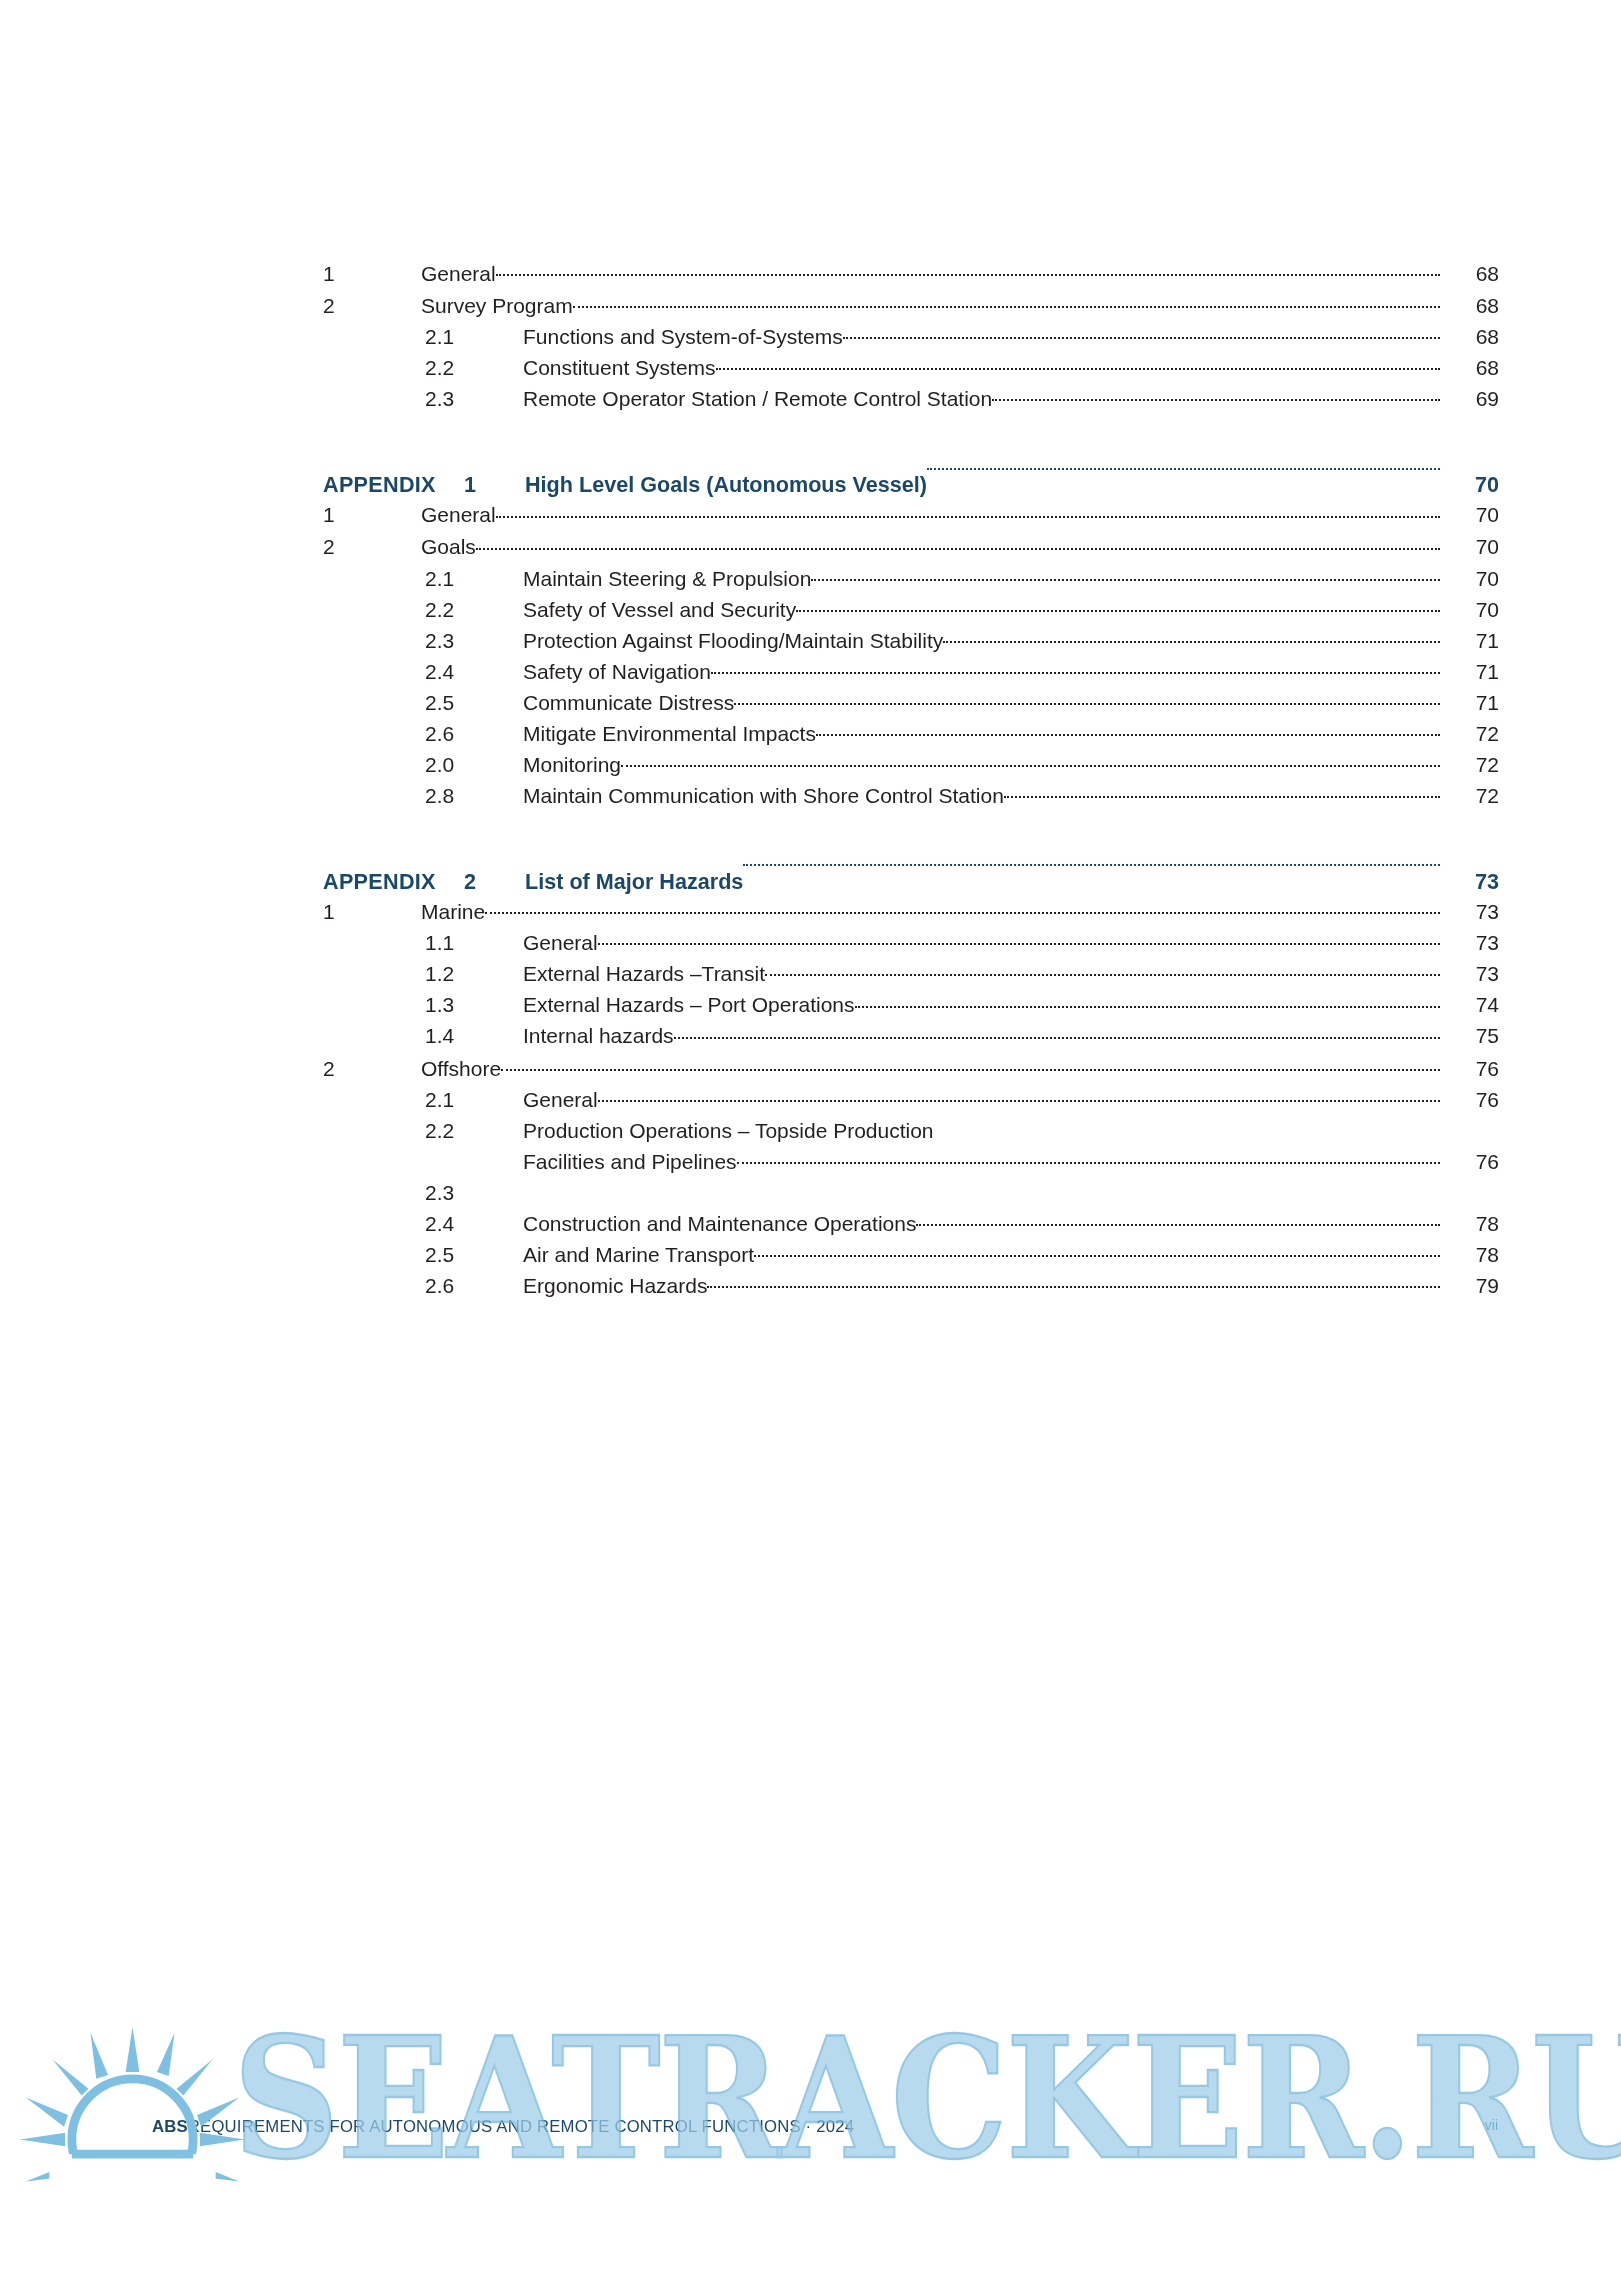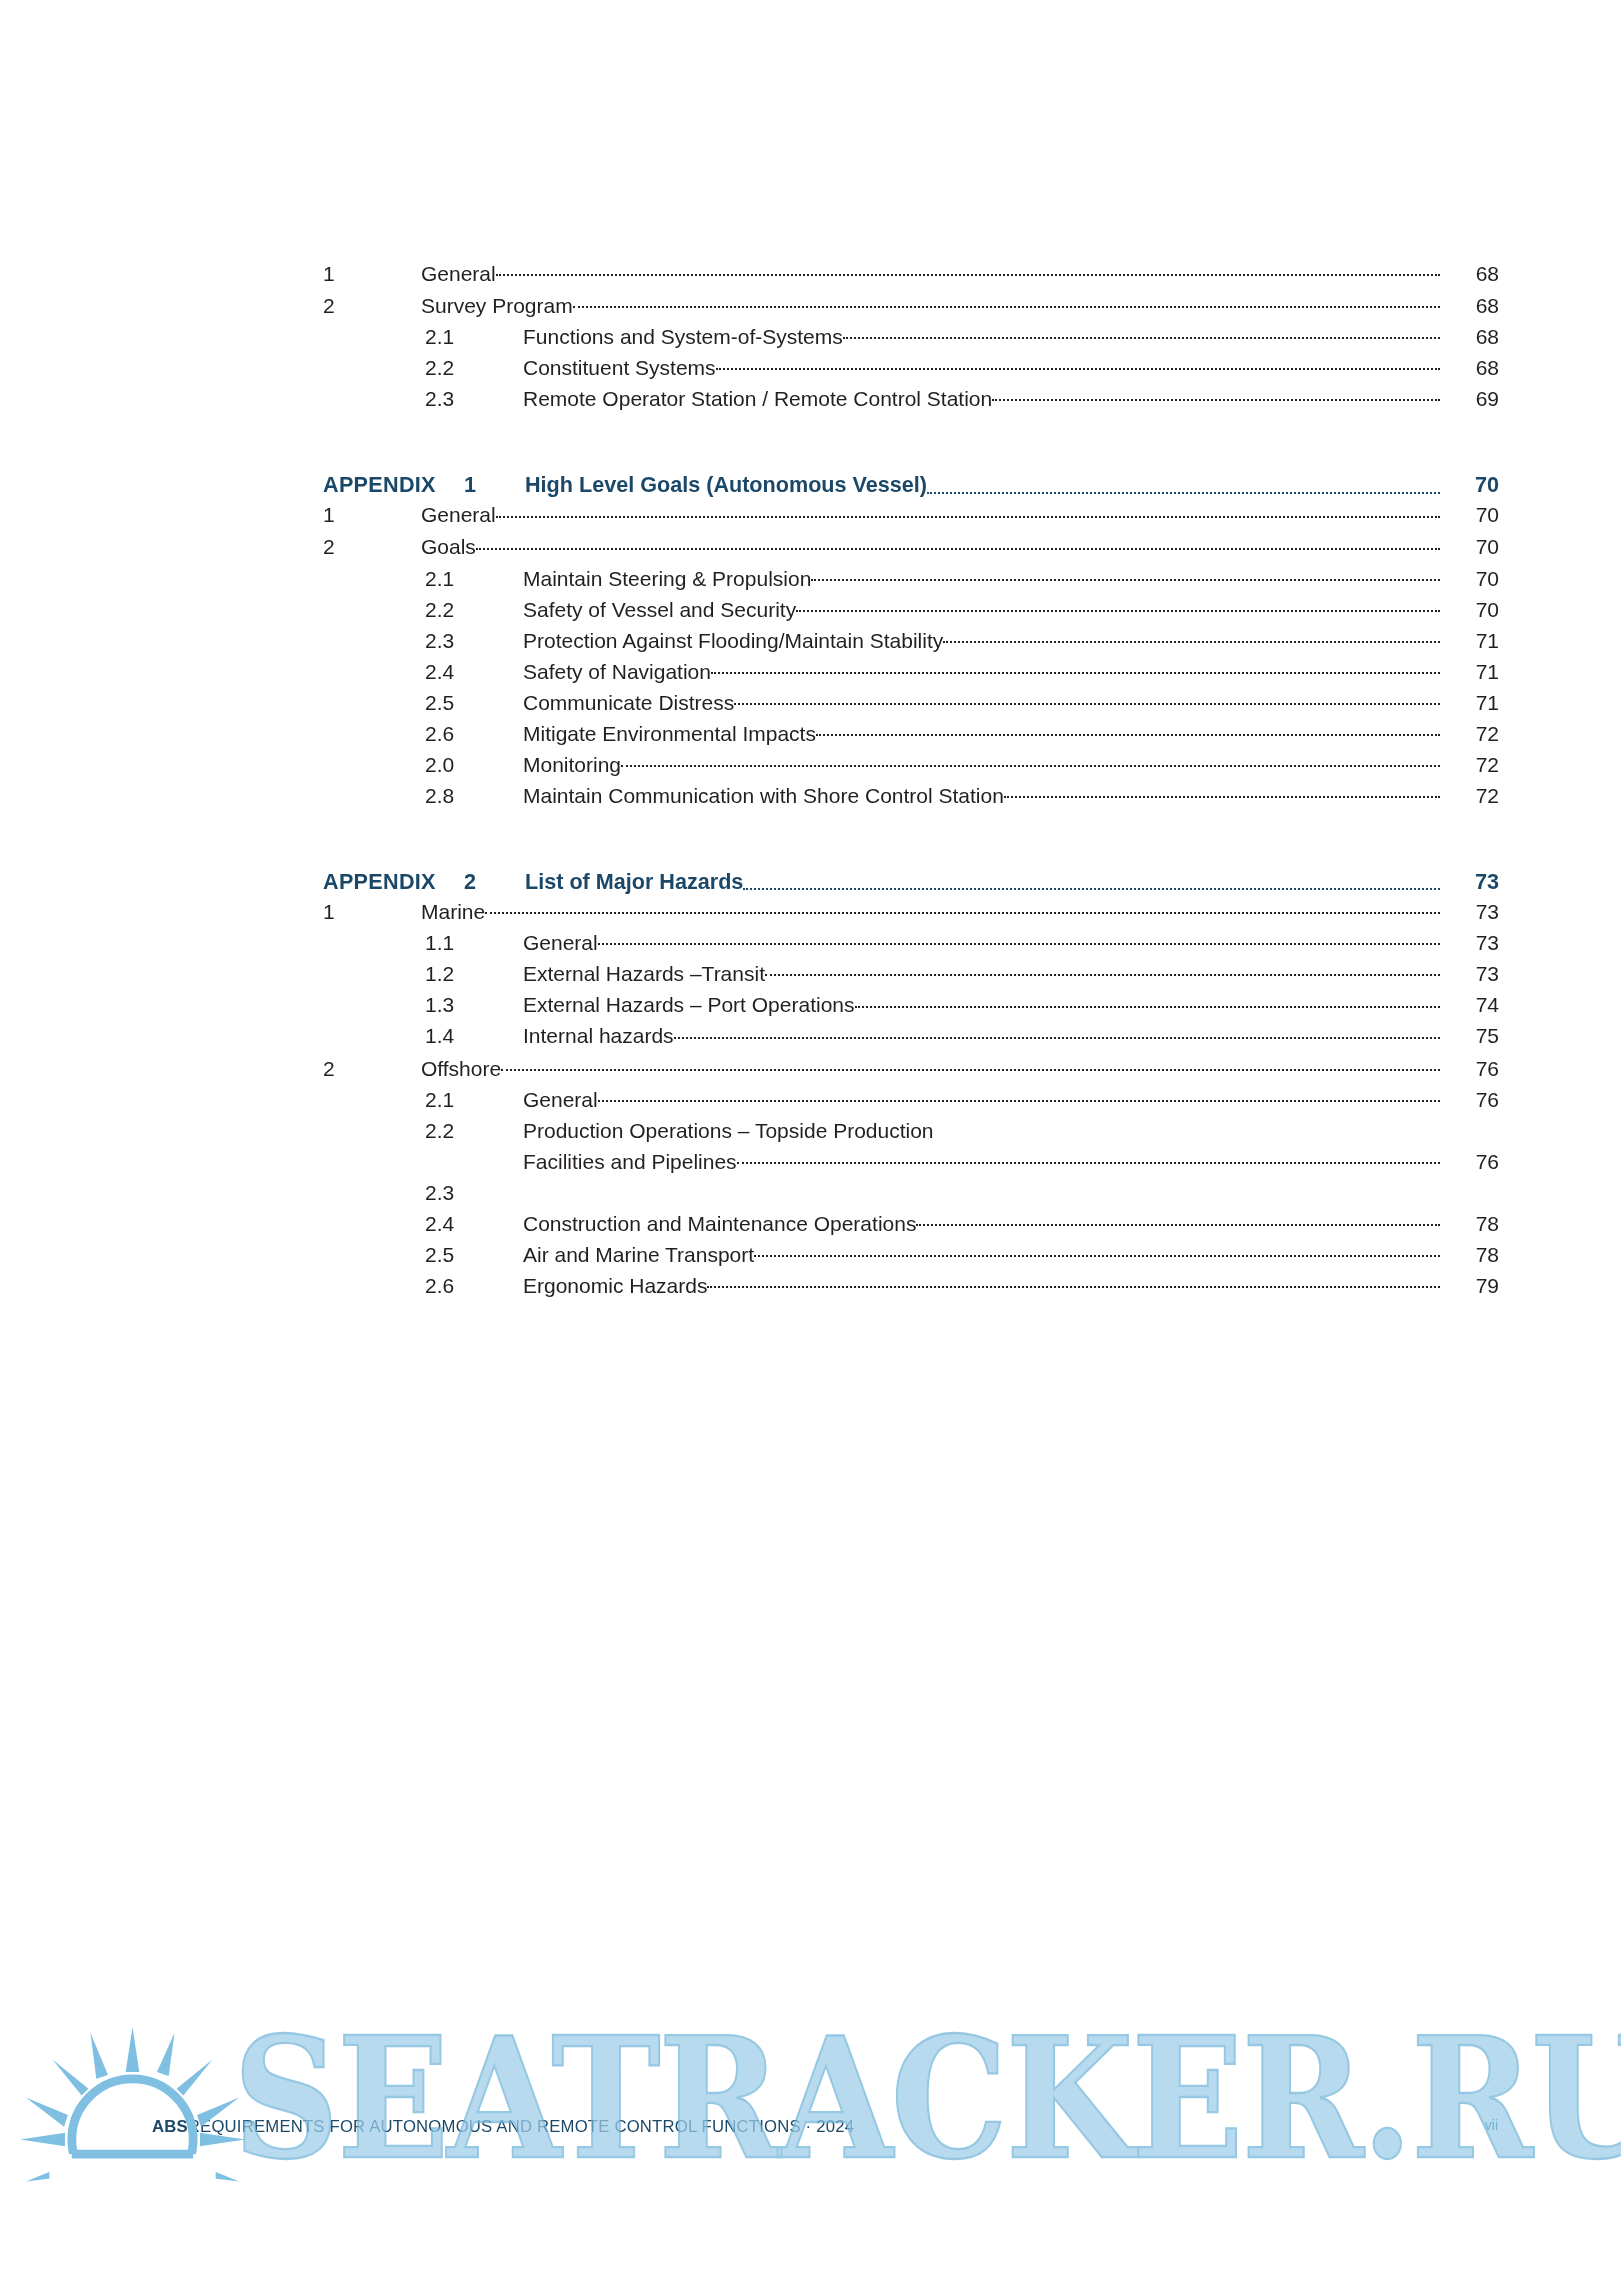--- a/index.html
+++ b/index.html
@@ -96,21 +96,21 @@
     flex: 0 0 auto;
     letter-spacing: 0.3px;
   }
   .apx .apxnum {
     width: 61px;
     flex: 0 0 auto;
   }
   .apx .apxbody {
     flex: 1 1 auto;
     display: flex;
-    align-items: flex-end;
+    align-items: flex-start;
   }
   .apx .t { flex: 0 0 auto; white-space: nowrap; }
   .apx .dots {
     border-bottom: 2.5px dotted #1b4868;
     top: -4.9px;
   }
   .apx .pg { width: 53px; text-align: right; }
 
   
   .footer {

